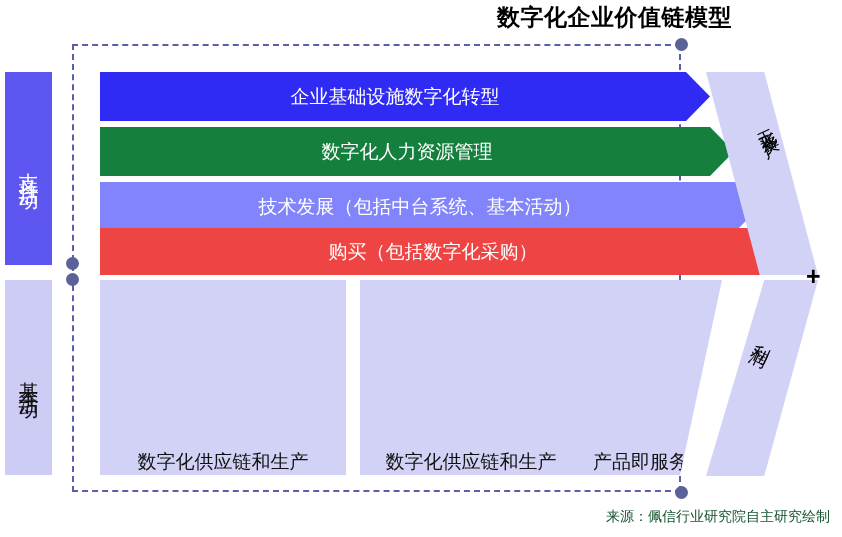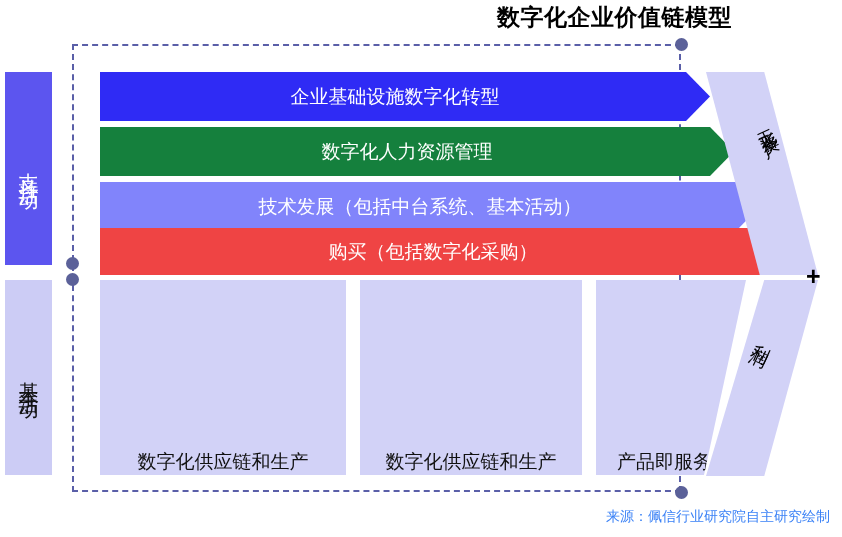--- a/index.html
+++ b/index.html
@@ -117,21 +117,21 @@
     display: flex;
     align-items: flex-end;
     justify-content: center;
     color: #111111;
     font-size: 19px;
     white-space: nowrap;
   }
   .pb0 { left: 100px; width: 246px; }
   .pb1 { left: 360px; width: 222px; }
   .pb2 {
-    left: 596px;
+    left: 572px;
     width: 150px;
     -webkit-clip-path: polygon(0 0, 100% 0, 72% 100%, 0 100%);
     clip-path: polygon(0 0, 100% 0, 72% 100%, 0 100%);
     justify-content: flex-start;
     padding-left: 21px;
     box-sizing: border-box;
   }
 
   
   .chevron {
@@ -185,21 +185,21 @@
     color: #000000;
     line-height: 1;
   }
 
   
   .source {
     position: absolute;
     right: 12px;
     top: 508px;
     font-size: 14px;
-    color: #3b82f6;
+    color: #14532d;
     white-space: nowrap;
   }
 </style>
 </head>
 <body>
 
 <div id="stage">
 
   <div class="title">数字化企业价值链模型</div>
 

